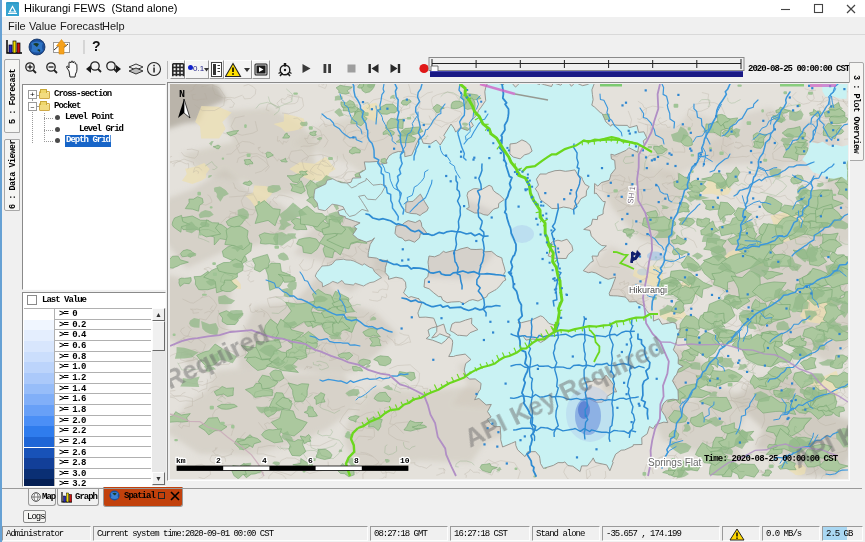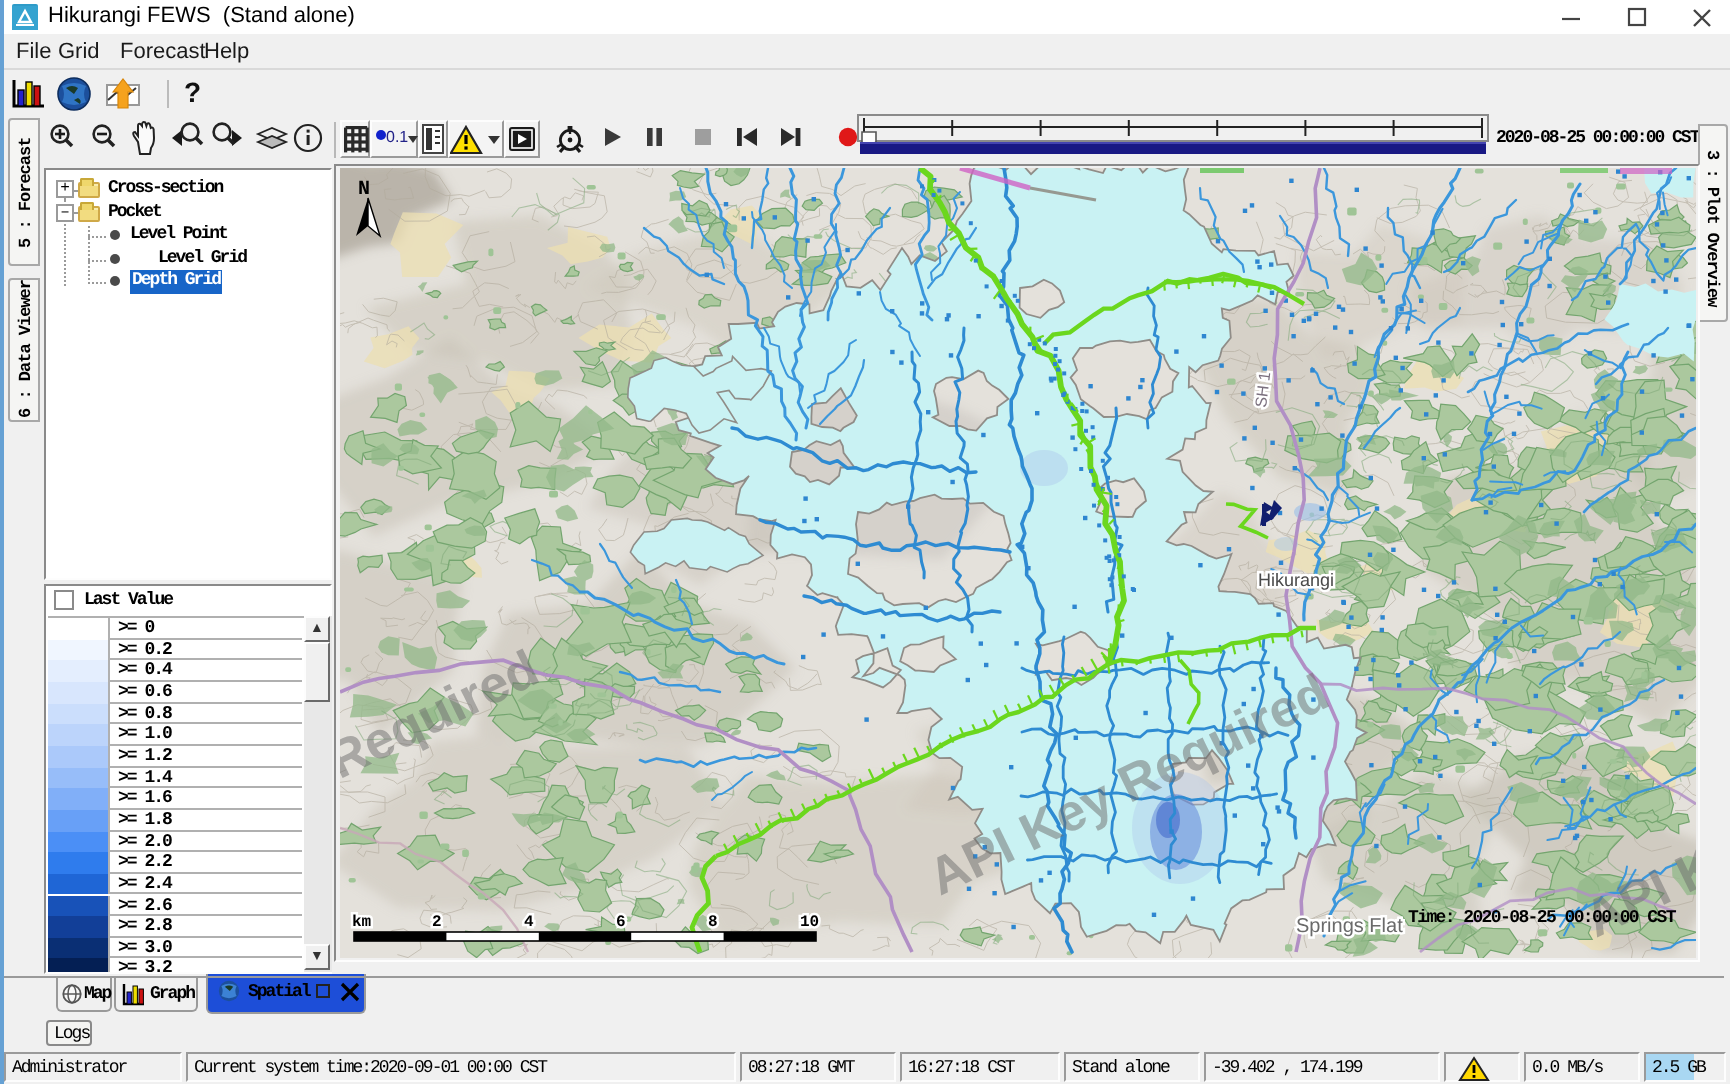--- a/index.html
+++ b/index.html
@@ -52,21 +52,21 @@
     </svg></div>
 <div class="abs" id="title">Hikurangi FEWS&nbsp;&nbsp;(Stand alone)</div>
 <svg class="abs" style="left:778px;top:2px" width="80" height="13">
 <line x1="3" y1="7.5" x2="12" y2="7.5" stroke="#444" stroke-width="1.1"></line>
 <rect x="36.5" y="2.5" width="8" height="8" fill="none" stroke="#444" stroke-width="1.1"></rect>
 <path d="M69 3 L77 11 M77 3 L69 11" stroke="#444" stroke-width="1.2"></path>
 </svg>
 
 <div class="abs" id="menubar"></div>
 <div class="menuitem" style="left:8px;top:20px">File</div>
-<div class="menuitem" style="left:29px;top:20px">Grid</div>
+<div class="menuitem" style="left:29px;top:20px">Value</div>
 <div class="menuitem" style="left:60px;top:20px">Forecast</div>
 <div class="menuitem" style="left:102px;top:20px">Help</div>
 
 <div class="abs" id="toolbar1"></div>
 <svg class="abs" style="left:6px;top:38px" width="120" height="18">
 
   <path d="M1 2 L1 15 L16 15" stroke="#000" stroke-width="1.5" fill="none"></path>
   <rect x="3" y="7" width="3" height="8" fill="#2222cc" stroke="#000" stroke-width="0.7"></rect>
   <rect x="7" y="3" width="3" height="12" fill="#eedd00" stroke="#000" stroke-width="0.7"></rect>
   <rect x="11" y="5" width="3" height="10" fill="#cc1111" stroke="#000" stroke-width="0.7"></rect>
@@ -2040,21 +2040,21 @@
 </div>
 <div class="btab" style="left:57px;top:489px;width:42px;height:17px">
   <svg style="position:absolute;left:3px;top:2px" width="12" height="12">
       <path d="M1 1 L1 11 L11 11" stroke="#000" stroke-width="1.2" fill="none"></path>
       <rect x="2.5" y="5" width="2.2" height="6" fill="#2222cc" stroke="#000" stroke-width="0.5"></rect>
       <rect x="5.5" y="2" width="2.2" height="9" fill="#eedd00" stroke="#000" stroke-width="0.5"></rect>
       <rect x="8.5" y="3.5" width="2.2" height="7.5" fill="#cc1111" stroke="#000" stroke-width="0.5"></rect>
     </svg>
   <div class="lab" style="left:17px;top:3px">Graph</div>
 </div>
-<div class="btab" style="left:103px;top:487px;width:80px;height:20px;background:#1d4ed8">
+<div class="btab" style="left:103px;top:487px;width:80px;height:20px;background:#c2410c">
   <svg style="position:absolute;left:5px;top:3px" width="11" height="11" viewBox="0 0 13 13">
       <circle cx="6.5" cy="6.5" r="6" fill="#1c4f9c"></circle>
       <path d="M2 3.5 Q6.5 1 11 3.5 Q9.5 6.5 11 9.5 Q6.5 12 2 9.5 Q3.5 6.5 2 3.5Z" fill="#3c82d4"></path>
       <path d="M4 4 Q6.5 2.5 9 4 L7 6.5 Z" fill="#1a3a28"></path>
     </svg>
   <div class="lab" style="left:20px;top:4px">Spatial</div>
   <div style="position:absolute;left:54px;top:5px;width:7px;height:7px;border:1.2px solid #222"></div>
   <svg style="position:absolute;left:66px;top:4px" width="10" height="10">
       <path d="M1 1 L9 9 M9 1 L1 9" stroke="#000" stroke-width="1.6"></path>
     </svg>
@@ -2074,21 +2074,21 @@
 <div class="scell" style="left:370px;width:78px">
     <div class="mono">08:27:18 GMT</div>
   </div>
 <div class="scell" style="left:450px;width:80px">
     <div class="mono">16:27:18 CST</div>
   </div>
 <div class="scell" style="left:532px;width:68px">
     <div class="mono">Stand alone</div>
   </div>
 <div class="scell" style="left:602px;width:118px">
-    <div class="mono">-39.402 , 174.199</div>
+    <div class="mono">-35.657 , 174.199</div>
   </div>
 <div class="scell" style="left:722px;width:38px">
     <svg style="position:absolute;left:6px;top:1px" width="16" height="13">
       <path d="M8 1 L15 12 L1 12 Z" fill="#ffd800" stroke="#222" stroke-width="1"></path>
       <rect x="7.3" y="4.5" width="1.4" height="4" fill="#000"></rect>
       <rect x="7.3" y="9.5" width="1.4" height="1.4" fill="#000"></rect>
     </svg>
   </div>
 <div class="scell" style="left:762px;width:58px">
     <div class="mono">0.0 MB/s</div>

